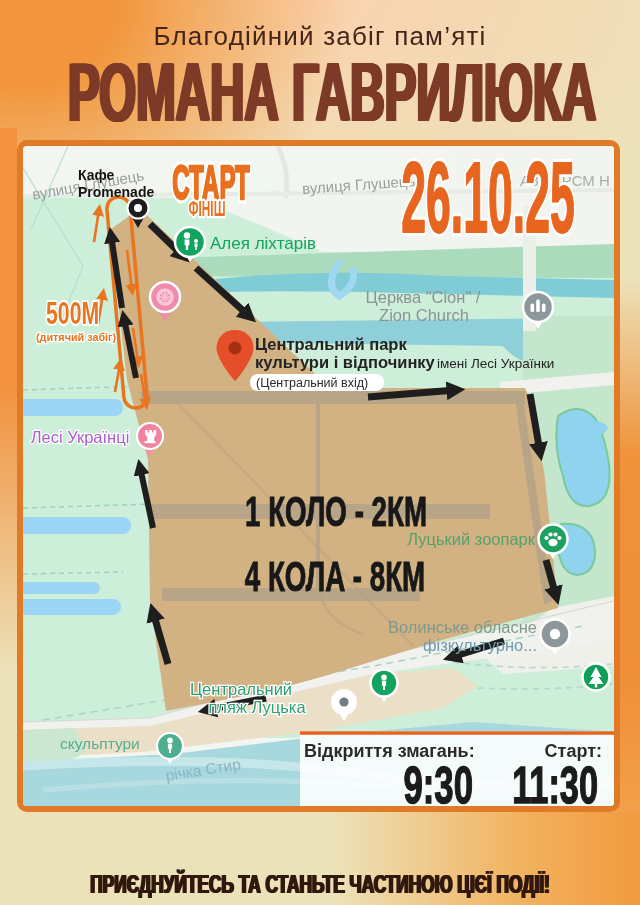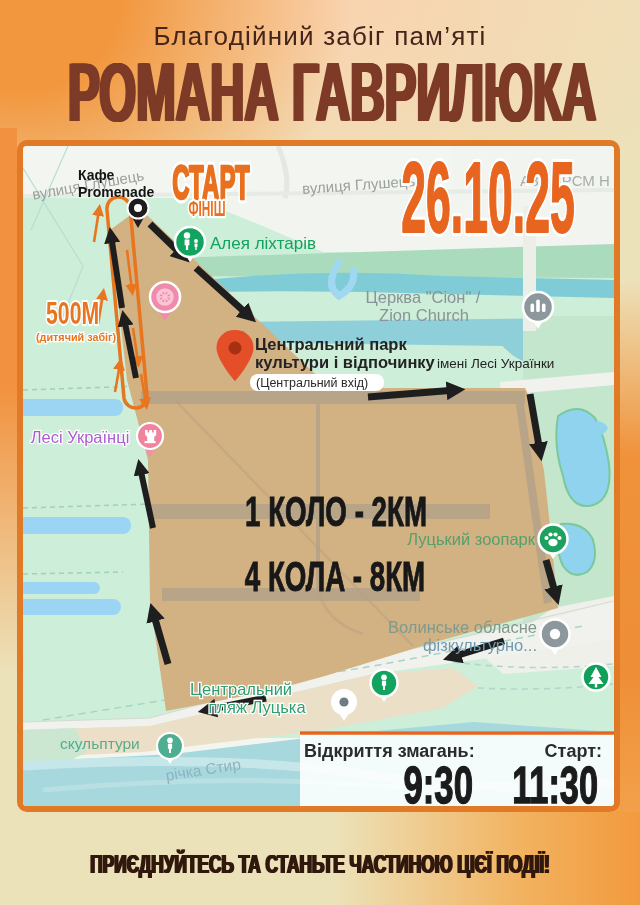--- a/index.html
+++ b/index.html
@@ -18,21 +18,21 @@
   #t2{top:52px;height:57px;padding-left:10px;}
   #t2 .cond{font-size:58px;font-weight:bold;color:#7c3a27;transform:scale(0.82,1.43);transform-origin:50% 0%;letter-spacing:0px;position:relative;top:-8px;text-shadow:2px 0 currentColor,-2px 0 currentColor,1px 0 currentColor,-1px 0 currentColor;}
   #lsliver{left:0;top:128px;width:17px;height:684px;background:linear-gradient(#f29240 0%, #f29240 38%, rgba(242,146,64,0) 80%);}
   #rsliver{right:0;top:128px;width:28px;height:684px;background:linear-gradient(rgba(236,226,186,0) 0%, rgba(236,226,186,0) 22%, rgba(240,146,58,0.45) 34%, #f0923a 48%, #ee8f38 80%, #f3a04a 100%);}
   #bband{left:0;top:812px;width:640px;height:93px;background:linear-gradient(90deg, rgba(243,169,78,0) 52%, rgba(243,169,78,0.85) 82%, #f29a3e 100%);}
   #mapframe{
     left:17px;top:140px;width:591px;height:660px;
     border:6px solid #e07a27;border-radius:10px;
     background:#f2f5ef;overflow:hidden;
   }
-  #tagline{top:850px;}
+  #tagline{top:870px;}
   #tagline .cond{font-size:24px;font-weight:bold;color:#30180c;transform:scale(0.72,1.08);transform-origin:50% 50%;text-shadow:1.4px 0 currentColor,-1.4px 0 currentColor;}
 </style>
 </head>
 <body>
   <div class="abs ctr" id="t1">Благодійний забіг пам’яті</div>
   <div class="abs ctr" id="t2"><span class="cond">РОМАНА ГАВРИЛЮКА</span></div>
   <div class="abs" id="lsliver"></div>
   <div class="abs" id="rsliver"></div>
   <div class="abs" id="bband"></div>
   <div class="abs" id="mapframe">

